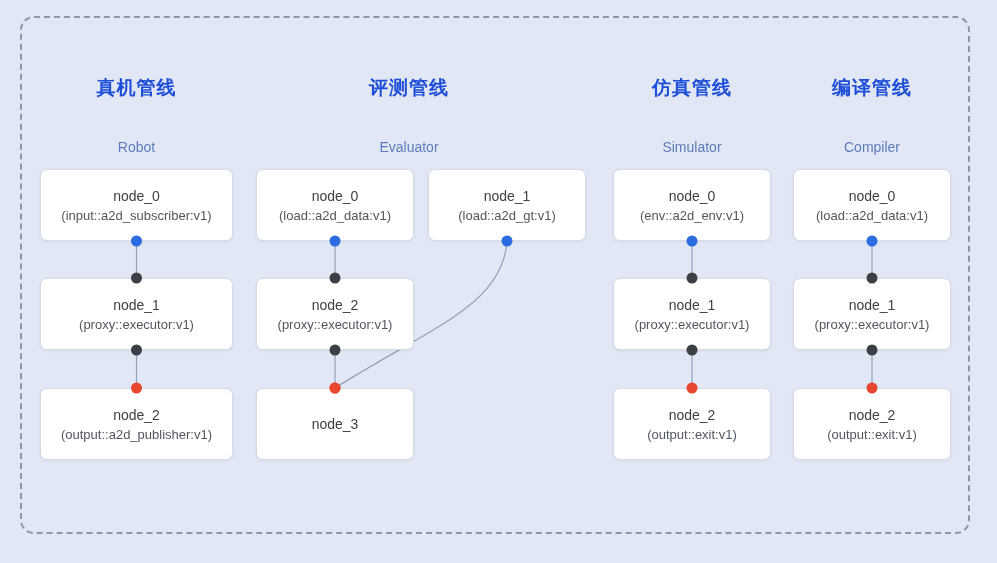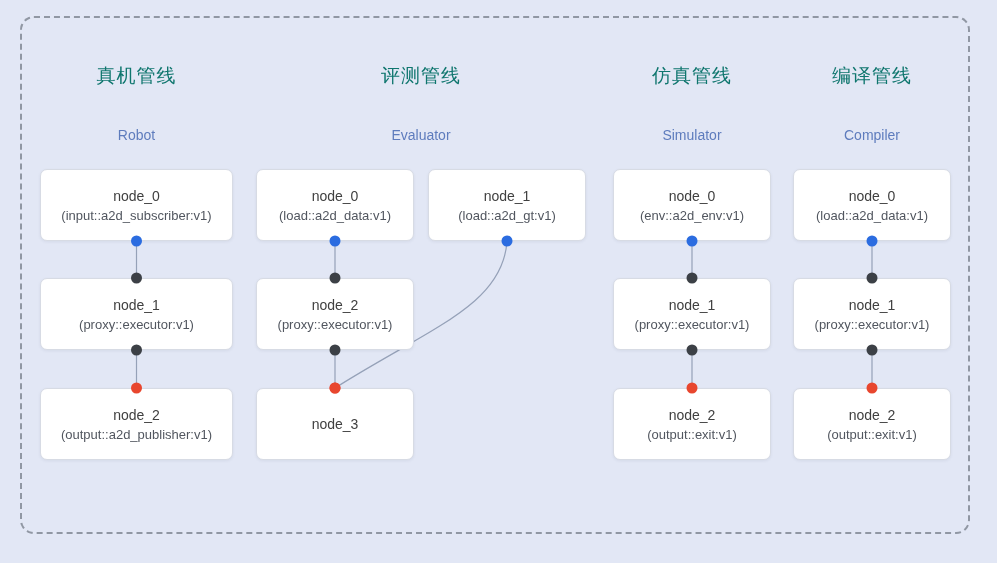--- a/index.html
+++ b/index.html
@@ -26,24 +26,25 @@
   #links{z-index:1;}
   #dots{z-index:3;}
   .hdr{
     position:absolute;
     top:63px;
     text-align:center;
     z-index:2;
   }
   .hdr .zh{
     font-size:19px;
-    font-weight:400;
-    color:#0f766e;
+    font-weight:700;
+    color:#1d4ed8;
     line-height:25px;
     letter-spacing:1px;
+    margin-top:12px;
   }
   .hdr .en{
     margin-top:35px;
     font-size:14px;
     color:#5e7cbd;
     line-height:25px;
   }
   .node{
     position:absolute;
     height:72px;
@@ -66,21 +67,21 @@
   .col-eva{left:256px;width:158px;}
   .col-evb{left:428px;width:158px;}
   .col-sim{left:613px;width:158px;}
   .col-com{left:793px;width:158px;}
   
   .r0{top:169px;}
   .r1{top:278px;}
   .r2{top:388px;}
   
   .hdr-robot{left:40px;width:193px;}
-  .hdr-evaluator{left:256px;width:330px;}
+  .hdr-evaluator{left:244px;width:330px;}
   .hdr-simulator{left:613px;width:158px;}
   .hdr-compiler{left:793px;width:158px;}
 </style>
 </head>
 <body>
 
 <div class="canvas">
   <div class="frame"></div>
 
   <svg id="links" class="layer" width="997" height="563">

